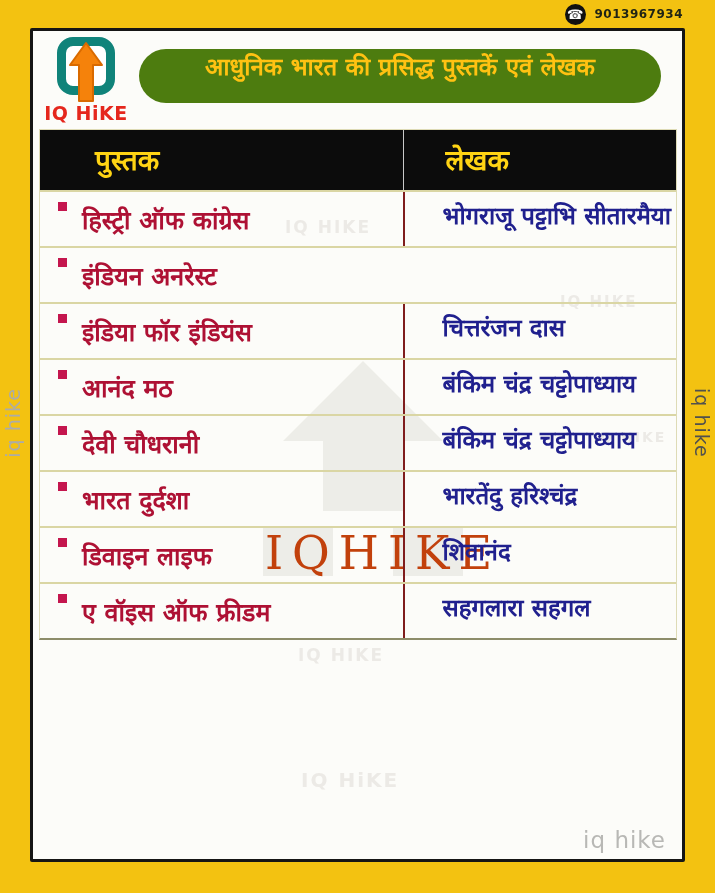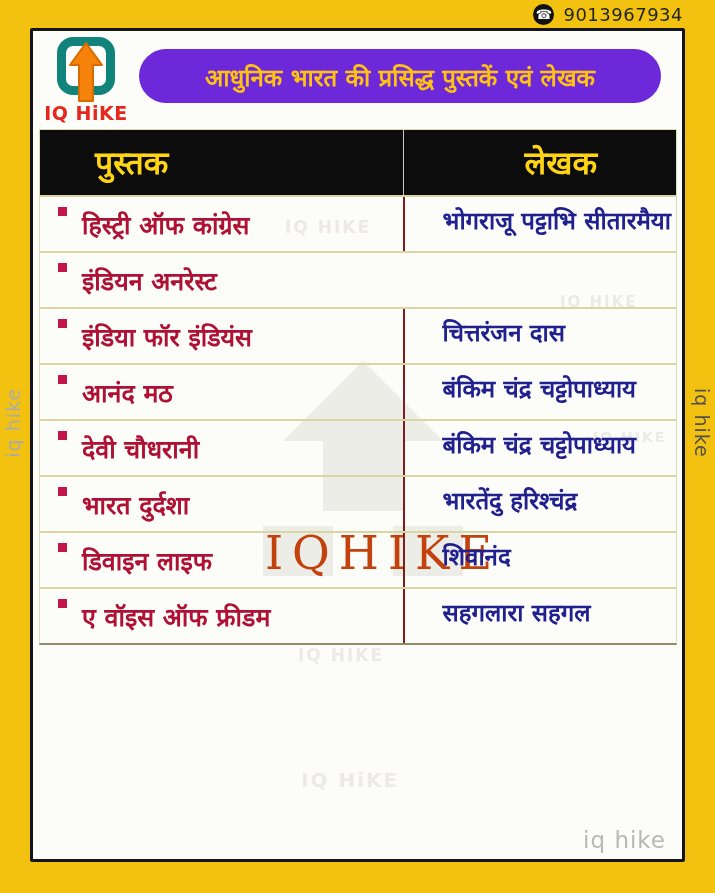--- a/index.html
+++ b/index.html
@@ -17,21 +17,21 @@
     display:flex; align-items:center; gap:9px;
     height:24px; z-index:5;
   }
   .phone-icon {
     width:21px; height:21px; border-radius:50%;
     background:#111; color:#fff;
     display:flex; align-items:center; justify-content:center;
     font-size:13px; line-height:1;
   }
   .phone-number {
-    font-size:18px; font-weight:normal; color:#1F2415; letter-spacing:0.5px;
+    font-size:12px; font-weight:bold; color:#1F2415; letter-spacing:0.5px;
   }
 
   
   .side-wm { position:absolute; writing-mode:vertical-rl; font-size:19px; letter-spacing:1px; z-index:5; }
   .side-wm.left  { left:2px;  top:388px; transform:rotate(180deg); color:#ACACA8; }
   .side-wm.right { right:2px; top:388px; color:#51514D; }
 
   
   .card {
     position:absolute; left:30px; top:28px;
@@ -48,22 +48,22 @@
   .logo-square {
     position:absolute; left:2px; top:0; width:58px; height:58px;
     border:9px solid #10837A; border-radius:16px; background:#fff;
   }
   .logo-arrow { position:absolute; left:9px; top:4px; }
   .logo-text { margin-top:3px; font-size:19px; font-weight:bold; color:#E5271D; letter-spacing:0.5px; }
 
   
   .title-pill {
     position:absolute; left:106px; top:18px; width:522px; height:54px;
-    background:#6d28d9; border-radius:28px;
-    display:flex; align-items:center; justify-content:center;
+    background:#4d7c0f; border-radius:28px;
+    display:flex; align-items:flex-start; justify-content:center;
     z-index:3;
   }
   .title-pill span {
     color:#FFC212; font-weight:bold; font-size:24px; white-space:nowrap;
   }
 
   
   .wm { position:absolute; color:#ECEAE6; font-weight:bold; letter-spacing:2px; z-index:0; }
   .wm-big-logo { position:absolute; left:205px; top:330px; z-index:0; }
   .wm-big-text {
@@ -72,23 +72,23 @@
     color:#c2410c; z-index:0; font-weight:normal;
   }
 
   
   .tbl {
     position:absolute; left:6px; top:98px; width:638px;
     border:1px solid #DEDBB6; border-bottom:2px solid #8D8D6A;
     z-index:2; background:transparent;
   }
   .thead { display:flex; background:#0C0C0C; }
-  .thead .hc { color:#FFD414; font-size:32px; font-weight:bold; padding:10px 0 12px 0; }
+  .thead .hc { color:#FFD414; font-size:28px; font-weight:bold; padding:10px 0 12px 0; }
   .thead .hc1 { width:57%; padding-left:55px; }
-  .thead .hc2 { width:43%; padding-left:42px; border-left:1px solid #C9C9C9;text-align:center; }
+  .thead .hc2 { width:43%; padding-left:42px; border-left:1px solid #C9C9C9; }
 
   .row { display:flex; border-top:2px solid #DAD6A4; }
   .row:first-of-type { border-top:none; }
   .cell { display:flex; align-items:flex-start; }
   .cell.book {
     width:57%; padding:10px 8px 10px 18px;
     color:#AE1134; font-weight:bold; font-size:25px; gap:15px;
   }
   .bullet { width:9px; height:9px; background:#C4164E; flex:none; }
   .cell.author {

